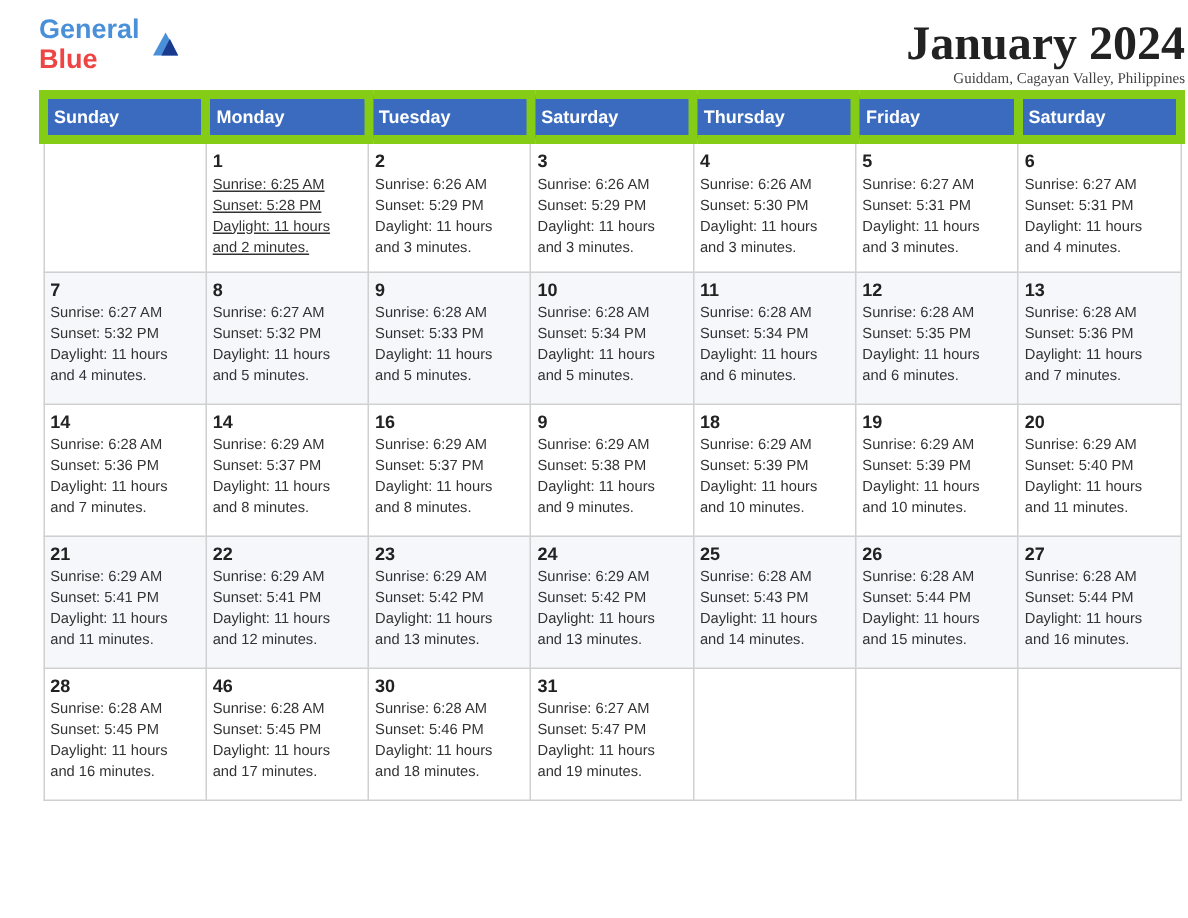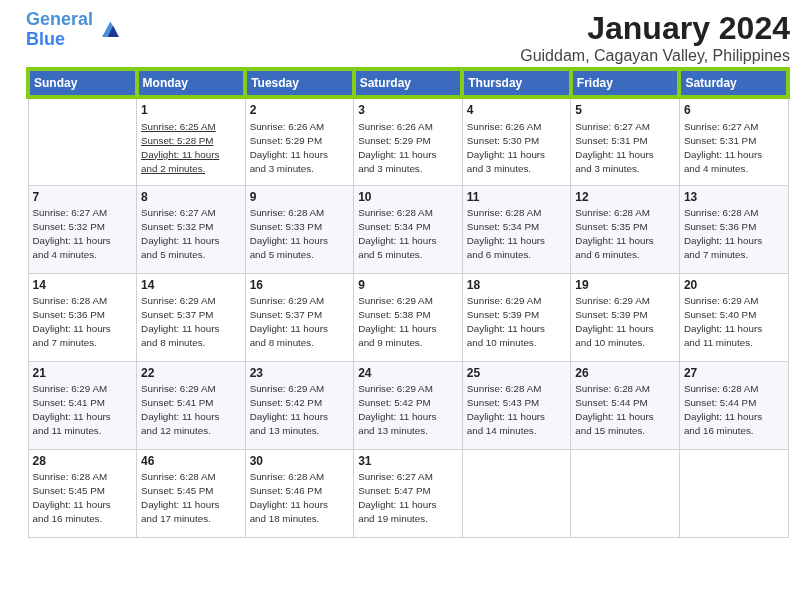--- a/index.html
+++ b/index.html
@@ -35,44 +35,45 @@
     .logo-text span {
       color: #4a90d9;
     }
     .logo-icon {
       width: 28px;
       height: 28px;
       margin-left: 2px;
     }
     .title-block {
       text-align: right;
+      font-family: Liberation Serif, serif;
     }
     .month-title {
       font-size: 32px;
       font-weight: bold;
       color: #222;
     }
     .subtitle {
-      font-size: 16px;
+      font-size: 10px;
       color: #444;
       font-weight: normal;
     }
     table {
       width: 100%;
       border-collapse: collapse;
       font-size: 10.5px;
     }
     thead tr th {
       background: #3a6bbf;
       color: #fff;
       font-weight: bold;
       font-size: 12px;
       padding: 5px 4px;
       text-align: left;
-      border: 4px solid #84cc16;
+      border: 6px solid #84cc16;
     }
     tbody tr td {
       vertical-align: top;
       border: 1px solid #d0d0d0;
       padding: 3px 4px;
       min-height: 80px;
       height: 88px;
       font-size: 10px;
       color: #222;
       line-height: 1.4;
@@ -100,21 +101,21 @@
   </style>
 </head>
 <body>
 
 <div class="container">
   <div class="header-row">
     <div class="logo">
       <div>
         <div style="display:flex;align-items:center;">
           <div class="logo-text">
-            <span>General</span><br><span style="color:#3b82f6;">Blue</span>
+            <span>General</span><br><span style="color:#ef4444;">Blue</span>
           </div>
           <svg class="logo-icon" viewBox="0 0 40 40" xmlns="http://www.w3.org/2000/svg">
             <polygon points="10,30 22,8 34,30" fill="#4a90d9"></polygon>
             <polygon points="18,30 26,14 34,30" fill="#1a3a8e"></polygon>
           </svg>
         </div>
       </div>
     </div>
     <div class="title-block">
       <div class="month-title">January 2024</div>

